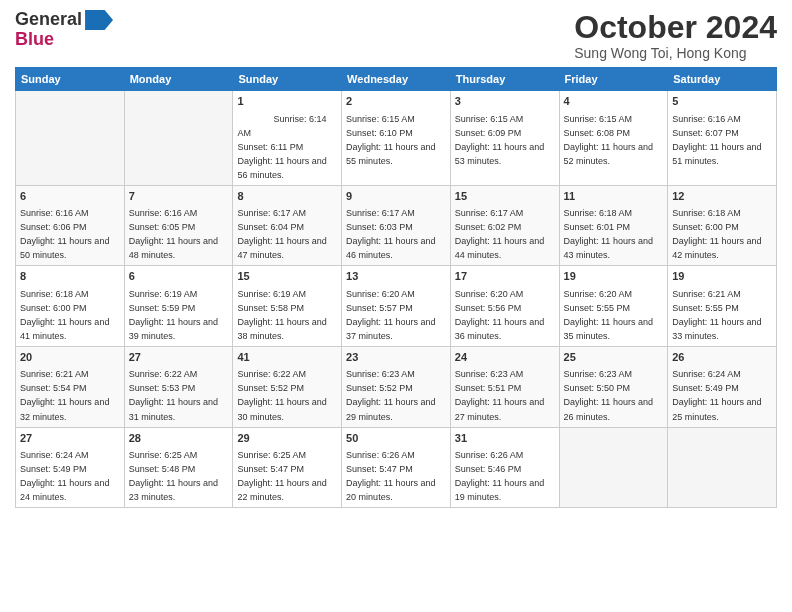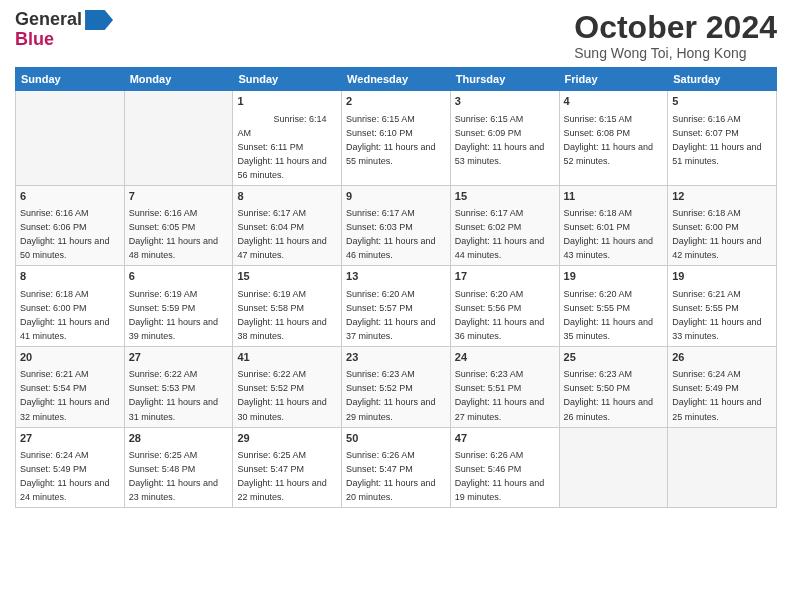--- a/index.html
+++ b/index.html
@@ -232,21 +232,21 @@
 Daylight: 11 hours and 24 minutes.</span></td>
           <td><span class="day-num">28</span><span class="day-info" style="white-space: pre-line;">Sunrise: 6:25 AM
 Sunset: 5:48 PM
 Daylight: 11 hours and 23 minutes.</span></td>
           <td><span class="day-num">29</span><span class="day-info" style="white-space: pre-line;">Sunrise: 6:25 AM
 Sunset: 5:47 PM
 Daylight: 11 hours and 22 minutes.</span></td>
           <td><span class="day-num">50</span><span class="day-info" style="white-space: pre-line;">Sunrise: 6:26 AM
 Sunset: 5:47 PM
 Daylight: 11 hours and 20 minutes.</span></td>
-          <td><span class="day-num">47</span><span class="day-info" style="white-space: pre-line;">Sunrise: 6:26 AM
+          <td><span class="day-num">31</span><span class="day-info" style="white-space: pre-line;">Sunrise: 6:26 AM
 Sunset: 5:46 PM
 Daylight: 11 hours and 19 minutes.</span></td>
           <td class="empty"></td>
           <td class="empty"></td>
         </tr>
       </tbody>
   </table>
 </div>
 
 </body></html>

